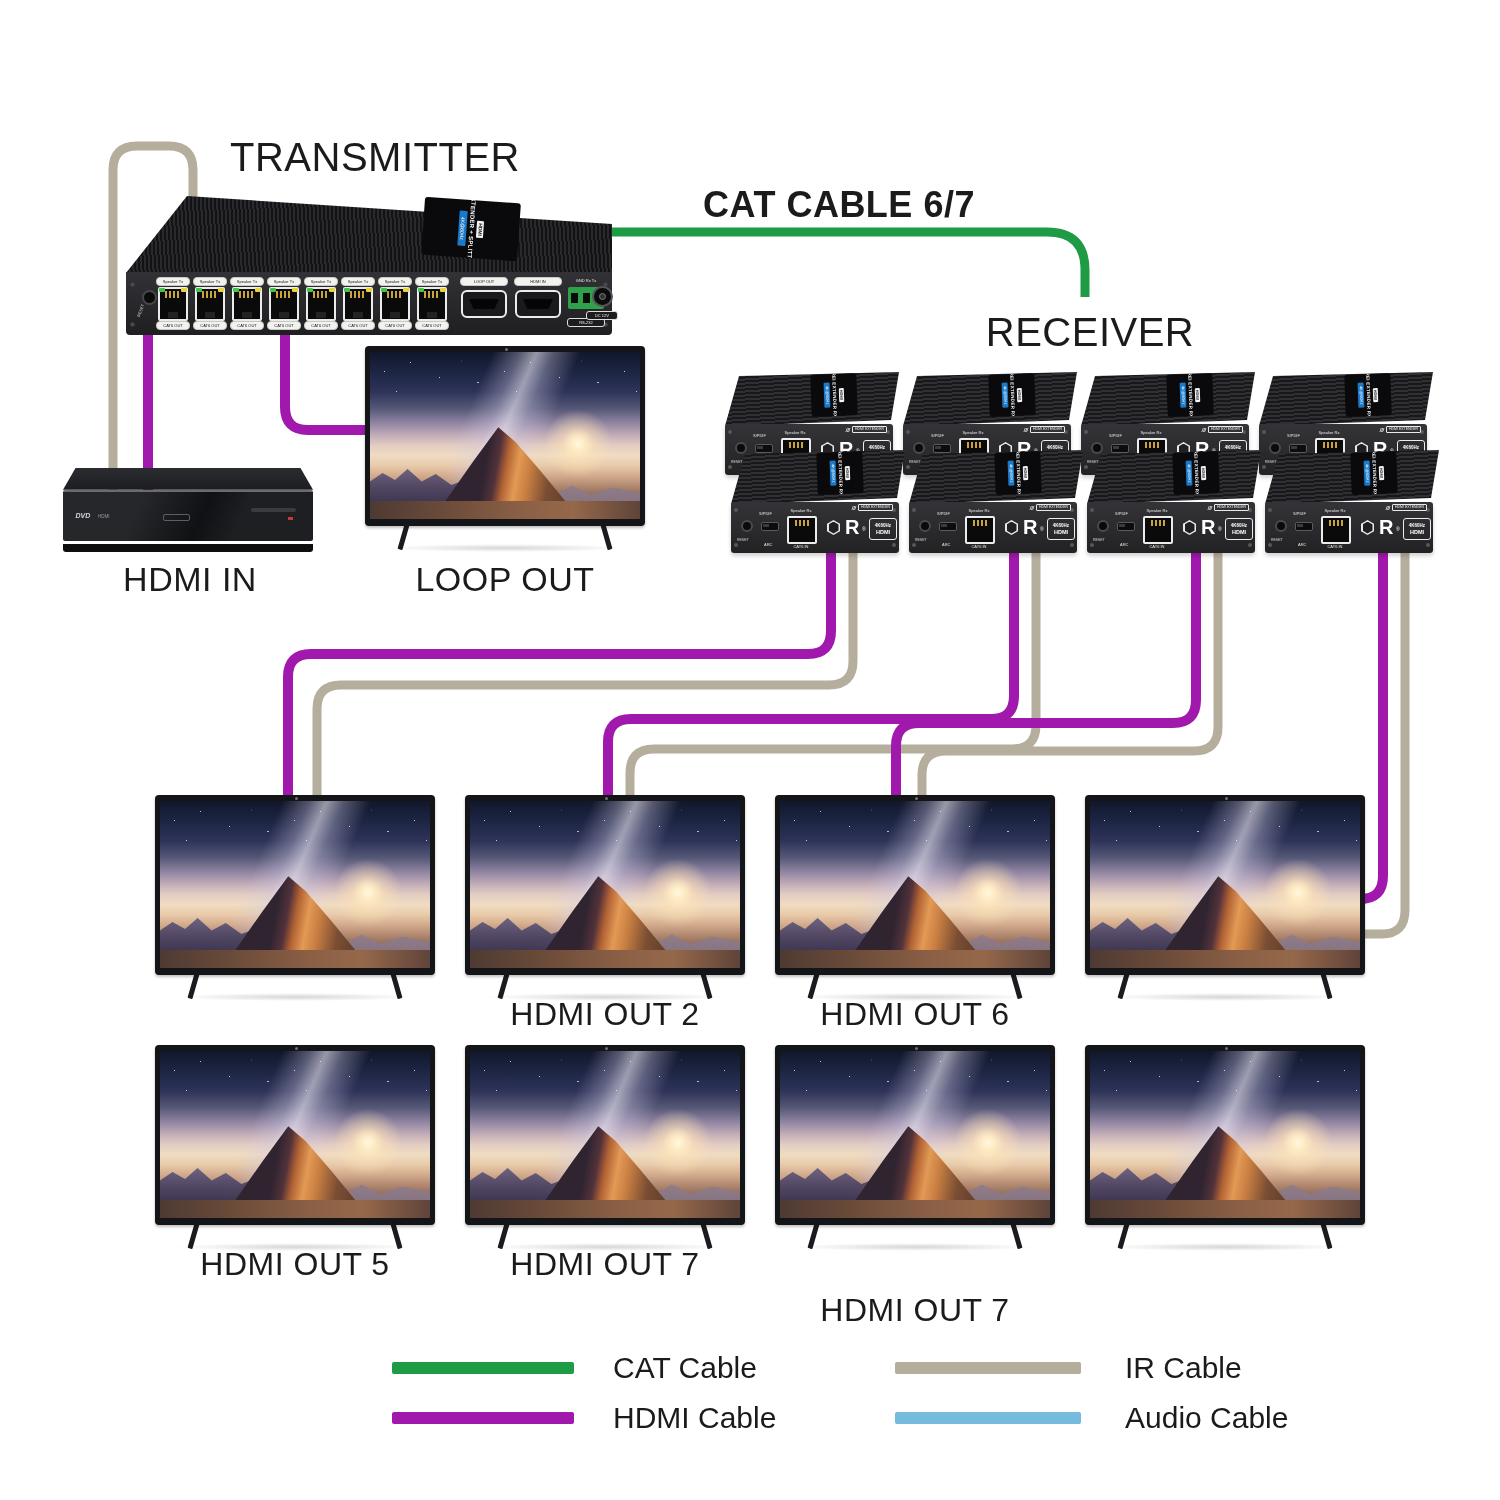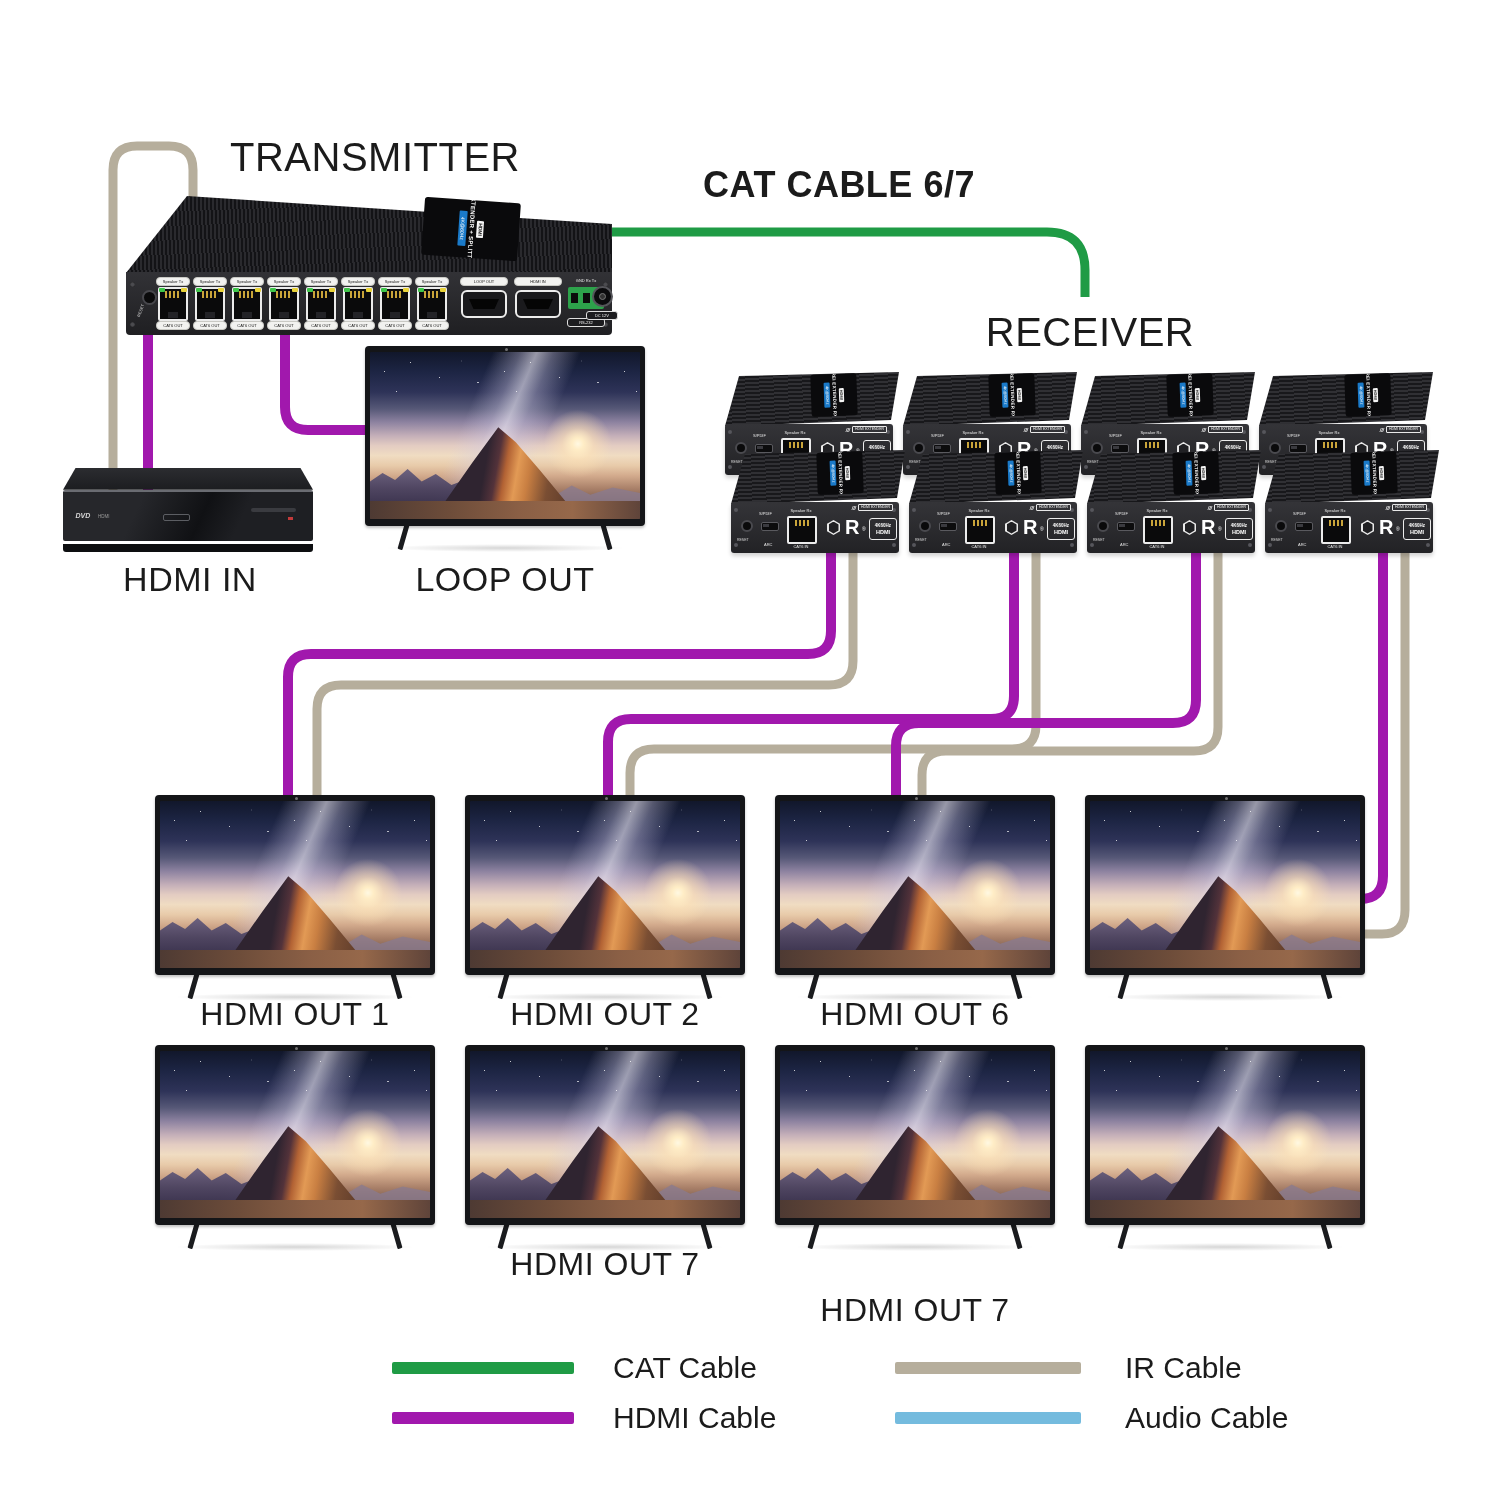--- a/index.html
+++ b/index.html
@@ -166,21 +166,21 @@
     <path class="c-ir" d="M853,548 V661 Q853,685 829,685 H341 Q317,685 317,709 V802"></path>
     <path class="c-hdmi" d="M1014,550 V696 Q1014,719 991,719 H631 Q608,719 608,742 V802"></path>
     <path class="c-ir" d="M1036,550 V725 Q1036,749 1012,749 H654 Q630,749 630,773 V802"></path>
     <path class="c-hdmi" d="M1196,552 V700 Q1196,723 1173,723 H919 Q896,723 896,746 V802"></path>
     <path class="c-ir" d="M1218,552 V727 Q1218,751 1194,751 H946 Q922,751 922,775 V802"></path>
     <path class="c-hdmi" d="M1383,552 V876 Q1383,899 1360,899 H1350"></path>
     <path class="c-ir" d="M1405,552 V910 Q1405,934 1382,934 H1356"></path>
   </svg>
 
   <div class="lbl lbl-big" style="left:214px;top:135px;width:322px;">TRANSMITTER</div>
-  <div class="lbl lbl-bold" style="left:688px;top:164px;width:302px;">CAT CABLE 6/7</div>
+  <div class="lbl lbl-bold" style="left:688px;top:184px;width:302px;">CAT CABLE 6/7</div>
   <div class="lbl lbl-big" style="left:929px;top:310px;width:322px;">RECEIVER</div>
   <div class="lbl lbl-med" style="left:65px;top:560px;width:250px;">HDMI IN</div>
   <div class="lbl lbl-med" style="left:365px;top:560px;width:280px;">LOOP OUT</div>
 
   <div class="tx">
     <div class="tx-top"></div>
     <div class="plate">
       <div class="vert">
         <span class="badge">HDMI</span>
         <span class="nm">REI EXTENDER + SPLITTER TX</span>
@@ -714,21 +714,20 @@
     <div class="screen">
       <div class="stars"></div>
       <div class="mtn-l"></div>
       <div class="mtn-r"></div>
       <div class="peak"></div>
       <div class="fg"></div>
     </div>
     <div class="cam"></div>
   </div>
 </div>
-  <div class="lbl lbl-tv" style="left:155px;top:996px;width:280px;">HDMI OUT 1</div>
   <div class="lbl lbl-tv" style="left:465px;top:996px;width:280px;">HDMI OUT 2</div>
   <div class="lbl lbl-tv" style="left:775px;top:996px;width:280px;">HDMI OUT 6</div>
 
   <div class="tv-slot" style="left:155px;top:1045px;">
   <div class="tv-shadow"></div>
   <div class="leg l"></div>
   <div class="leg r"></div>
   <div class="tv">
     <div class="screen">
       <div class="stars"></div>
@@ -778,20 +777,21 @@
     <div class="screen">
       <div class="stars"></div>
       <div class="mtn-l"></div>
       <div class="mtn-r"></div>
       <div class="peak"></div>
       <div class="fg"></div>
     </div>
     <div class="cam"></div>
   </div>
 </div>
+  <div class="lbl lbl-tv" style="left:155px;top:1246px;width:280px;">HDMI OUT 5</div>
   <div class="lbl lbl-tv" style="left:465px;top:1246px;width:280px;">HDMI OUT 7</div>
   <div class="lbl lbl-tv" style="left:775px;top:1246px;width:280px;margin-top:46px;">HDMI OUT 7</div>
 
   <div class="sw sw-cat" style="left:392px;top:1362px;width:182px;"></div>
   <div class="legend-txt" style="left:613px;top:1351px;">CAT Cable</div>
   <div class="sw sw-hdmi" style="left:392px;top:1412px;width:182px;"></div>
   <div class="legend-txt" style="left:613px;top:1401px;">HDMI Cable</div>
   <div class="sw sw-ir" style="left:895px;top:1362px;width:186px;"></div>
   <div class="legend-txt" style="left:1125px;top:1351px;">IR Cable</div>
   <div class="sw sw-audio" style="left:895px;top:1412px;width:186px;"></div>

